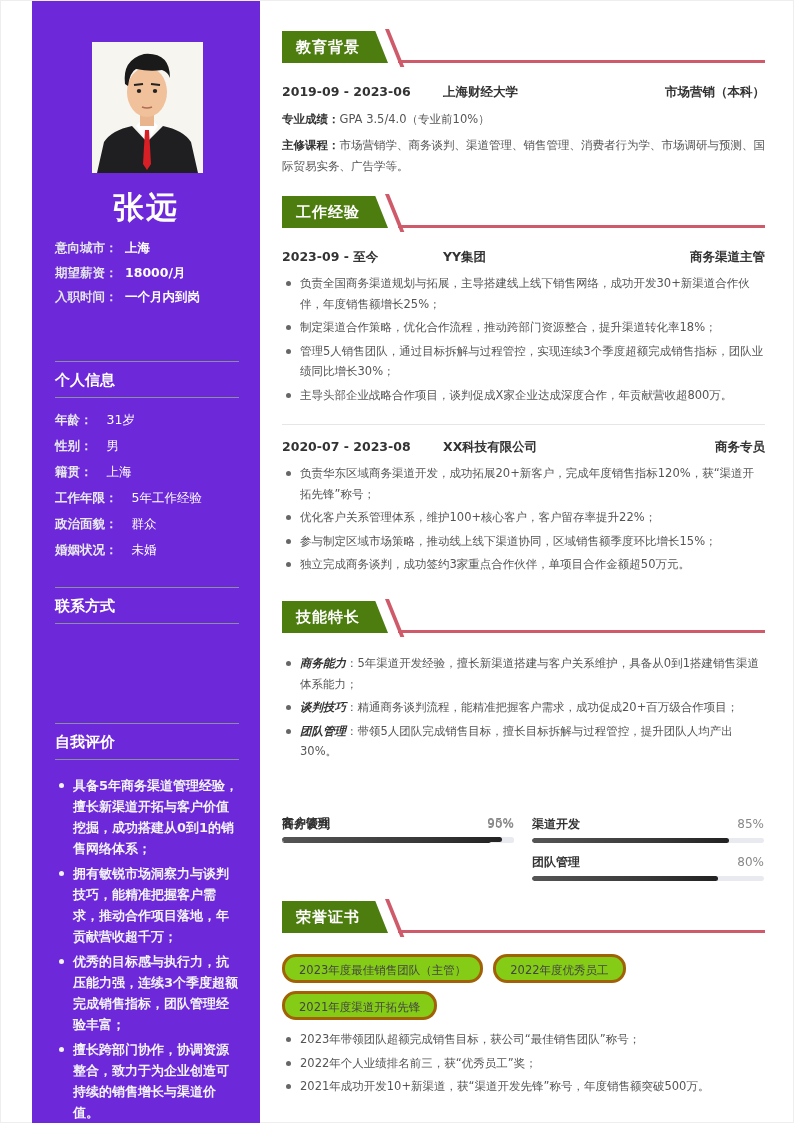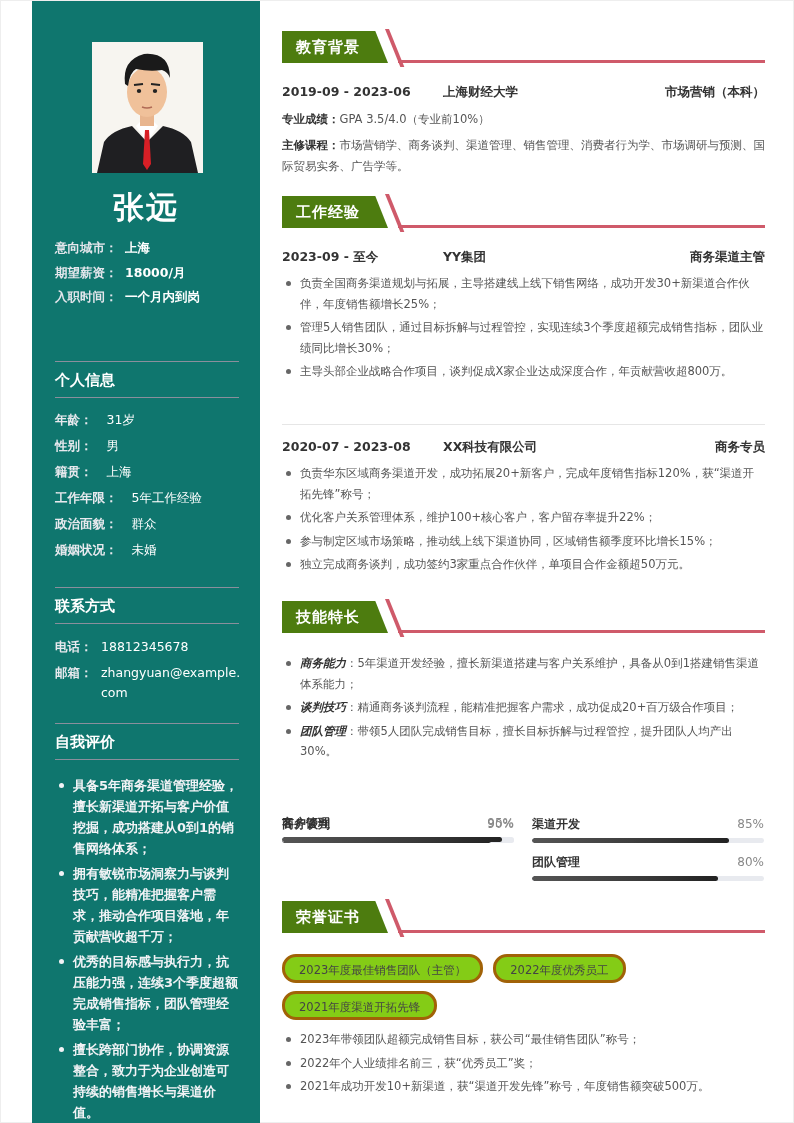--- a/index.html
+++ b/index.html
@@ -1,21 +1,21 @@
 <!DOCTYPE html>
 <html><head>
 <meta charset="utf-8">
 <style>
   * { margin: 0; padding: 0; box-sizing: border-box; }
   html, body { width: 794px; height: 1123px; background: #ffffff; overflow: hidden; }
   body { font-family: "DejaVu Sans", "Liberation Sans", sans-serif; color: #333; position: relative; }
   .page { position: absolute; left: 0; top: 0; width: 794px; height: 1123px; border: 1px solid #eeeeee; background: #fff; }
 
   
-  .sidebar { position: absolute; left: 31px; top: 0; width: 228px; height: 1123px; background: #0f766e; color: #fff; }
+  .sidebar { position: absolute; left: 31px; top: 0; width: 228px; height: 1123px; background: #6d28d9; color: #fff; }
   .photo { position: absolute; left: 60px; top: 41px; width: 111px; height: 131px; background: #f7f5f0; overflow: hidden; }
   .name { position: absolute; left: 0; top: 186px; width: 228px; text-align: center; font-size: 31px; font-weight: bold; color: #fff; letter-spacing: 2px; }
   .intent { position: absolute; left: 23px; top: 237px; width: 190px; }
   .intent-row { display: flex; font-size: 12.5px; font-weight: bold; height: 24.5px; line-height: 20px; }
   .intent-row .k { color: #e4e6ec; width: 70px; }
   .intent-row .v { color: #ffffff; }
 
   .sec-title { position: absolute; left: 23px; width: 184px; border-top: 1px solid #8a8f9c; border-bottom: 1px solid #8a8f9c; padding: 8px 0 6px 0; font-size: 15px; font-weight: bold; color: #fff; height: 37px; line-height: 20px; }
   .info-list { position: absolute; left: 23px; width: 190px; }
   .info-row { display: flex; font-size: 12.5px; height: 26px; line-height: 20px; }
@@ -120,30 +120,20 @@
           <span class="k">政治面貌：</span>
           <span class="v">群众</span>
         </div>
       <div class="info-row">
           <span class="k">婚姻状况：</span>
           <span class="v">未婚</span>
         </div>
     </div>
 
     <div class="sec-title" style="top:586px;">联系方式</div>
-    <div class="info-list" style="top:636px;">
-      <div class="contact-row">
-          <span class="k">电话：</span>
-          <span class="v">18812345678</span>
-        </div>
-      <div class="contact-row">
-          <span class="k">邮箱：</span>
-          <span class="v">zhangyuan@example.com</span>
-        </div>
-    </div>
 
     <div class="sec-title" style="top:722px;">自我评价</div>
     <ul class="self-list">
       <li>具备5年商务渠道管理经验，擅长新渠道开拓与客户价值挖掘，成功搭建从0到1的销售网络体系；</li>
       <li>拥有敏锐市场洞察力与谈判技巧，能精准把握客户需求，推动合作项目落地，年贡献营收超千万；</li>
       <li>优秀的目标感与执行力，抗压能力强，连续3个季度超额完成销售指标，团队管理经验丰富；</li>
       <li>擅长跨部门协作，协调资源整合，致力于为企业创造可持续的销售增长与渠道价值。</li>
     </ul>
   </div>
 
@@ -167,20 +157,21 @@
       <div class="slash"></div>
       <div class="line"></div>
     </div>
     <div class="row3" style="top:248px;">
       <span>2023-09 - 至今</span>
       <span class="mid">YY集团</span>
       <span class="right">商务渠道主管</span>
     </div>
     <ul class="bullets" style="top:272px;">
       <li>负责全国商务渠道规划与拓展，主导搭建线上线下销售网络，成功开发30+新渠道合作伙伴，年度销售额增长25%；</li>
+      <li>制定渠道合作策略，优化合作流程，推动跨部门资源整合，提升渠道转化率18%；</li>
       <li>管理5人销售团队，通过目标拆解与过程管控，实现连续3个季度超额完成销售指标，团队业绩同比增长30%；</li>
       <li>主导头部企业战略合作项目，谈判促成X家企业达成深度合作，年贡献营收超800万。</li>
     </ul>
     <div class="divider" style="top:423px;"></div>
     <div class="row3" style="top:438px;">
       <span>2020-07 - 2023-08</span>
       <span class="mid">XX科技有限公司</span>
       <span class="right">商务专员</span>
     </div>
     <ul class="bullets" style="top:462px;">

